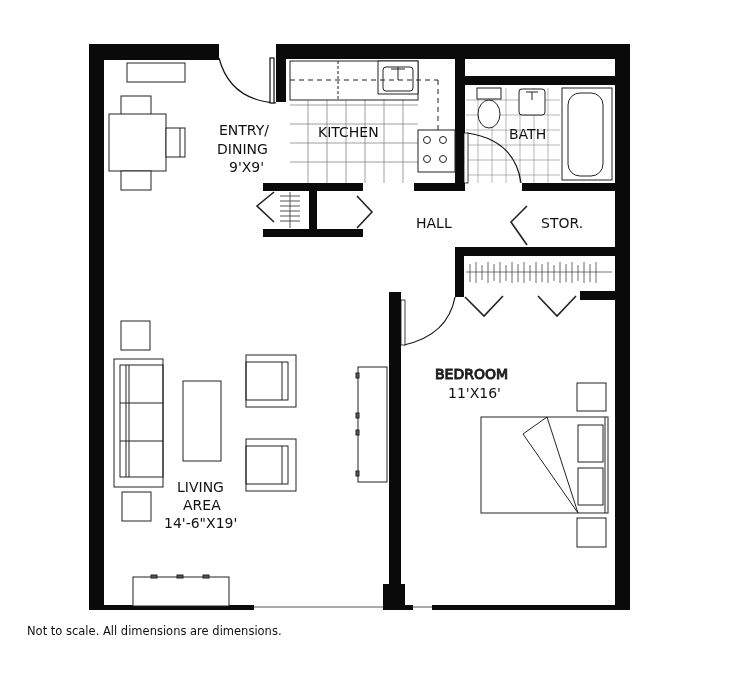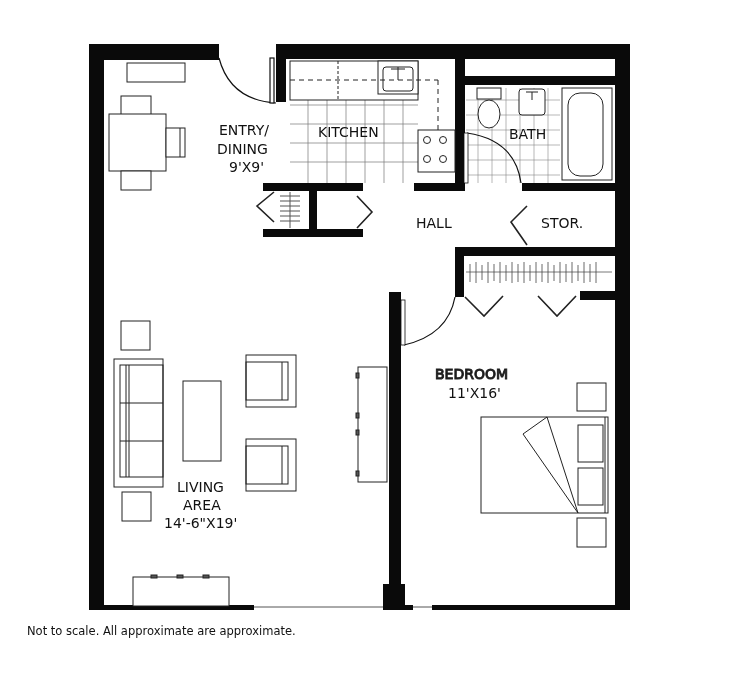--- a/index.html
+++ b/index.html
@@ -230,13 +230,13 @@
   <g>
     <text class="lbl" x="219" y="135">ENTRY/</text>
     <text class="lbl" x="217" y="154">DINING</text>
     <text class="lbl" x="229" y="172">9'X9'</text>
     <text class="lbl" x="177" y="492">LIVING</text>
     <text class="lbl" x="183" y="510">AREA</text>
     <text class="lbl" x="164" y="528">14'-6"X19'</text>
   </g>
 </svg>
 
-<div class="caption">Not to scale. All approximate are approximate.</div>
+<div class="caption">Not to scale. All dimensions are dimensions.</div>
 
 </body></html>

